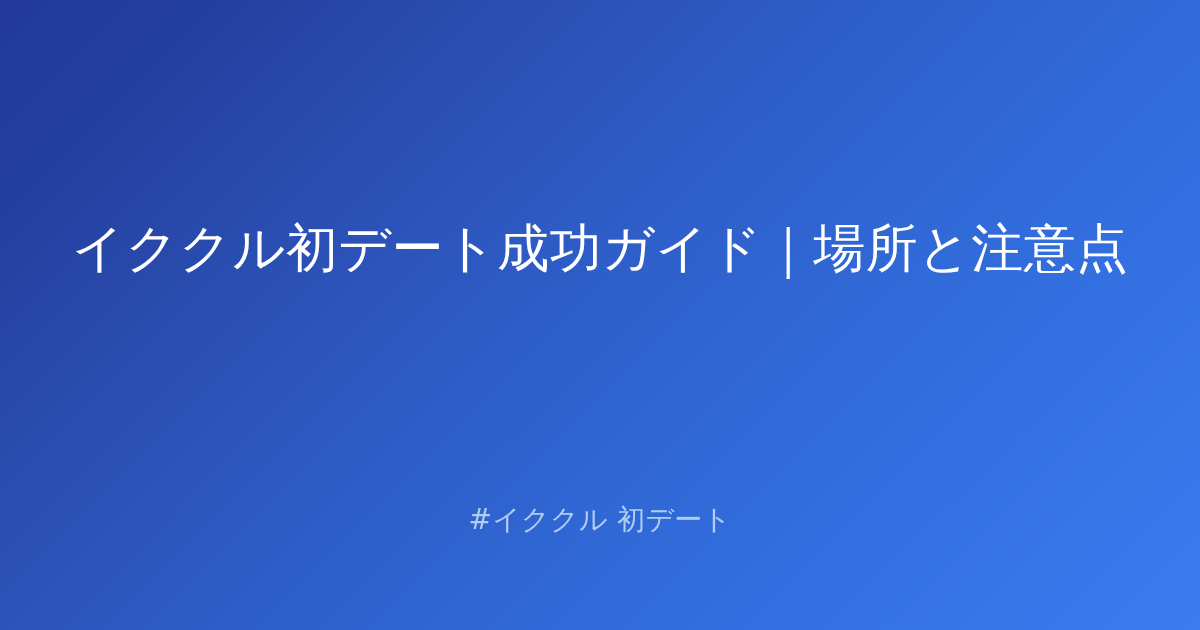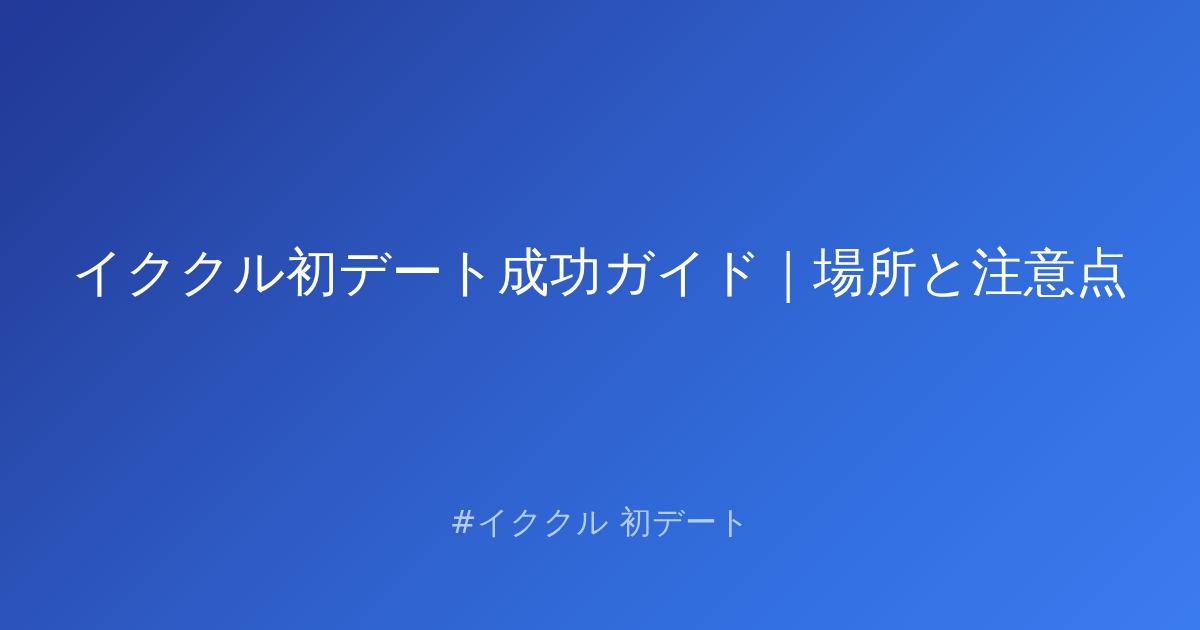--- a/index.html
+++ b/index.html
@@ -41,21 +41,20 @@
   .title-wrap {
     position: absolute;
     left: 0;
     right: 0;
     top: 0;
     height: 497px;
     display: flex;
     align-items: center;
     justify-content: center;
     pointer-events: none;
-    margin-top: 24px;
   }
 
   .og-title {
     margin: 0;
     padding: 0 60px;
     max-width: 1080px;
     font-family: "DejaVu Sans", "Liberation Sans", sans-serif;
     font-size: 52px;
     font-weight: 400;
     line-height: 1.35;
@@ -71,21 +70,21 @@
     right: 0;
     top: 500px;
     display: flex;
     align-items: center;
     justify-content: center;
   }
 
   .og-subtitle {
     margin: 0;
     font-family: "DejaVu Sans", "Liberation Sans", sans-serif;
-    font-size: 32px;
+    font-size: 28px;
     font-weight: 400;
     line-height: 1.4;
     letter-spacing: 0.01em;
     color: #b2cdf2;
     text-align: center;
     white-space: nowrap;
   }
 </style>
 </head>
 <body>

